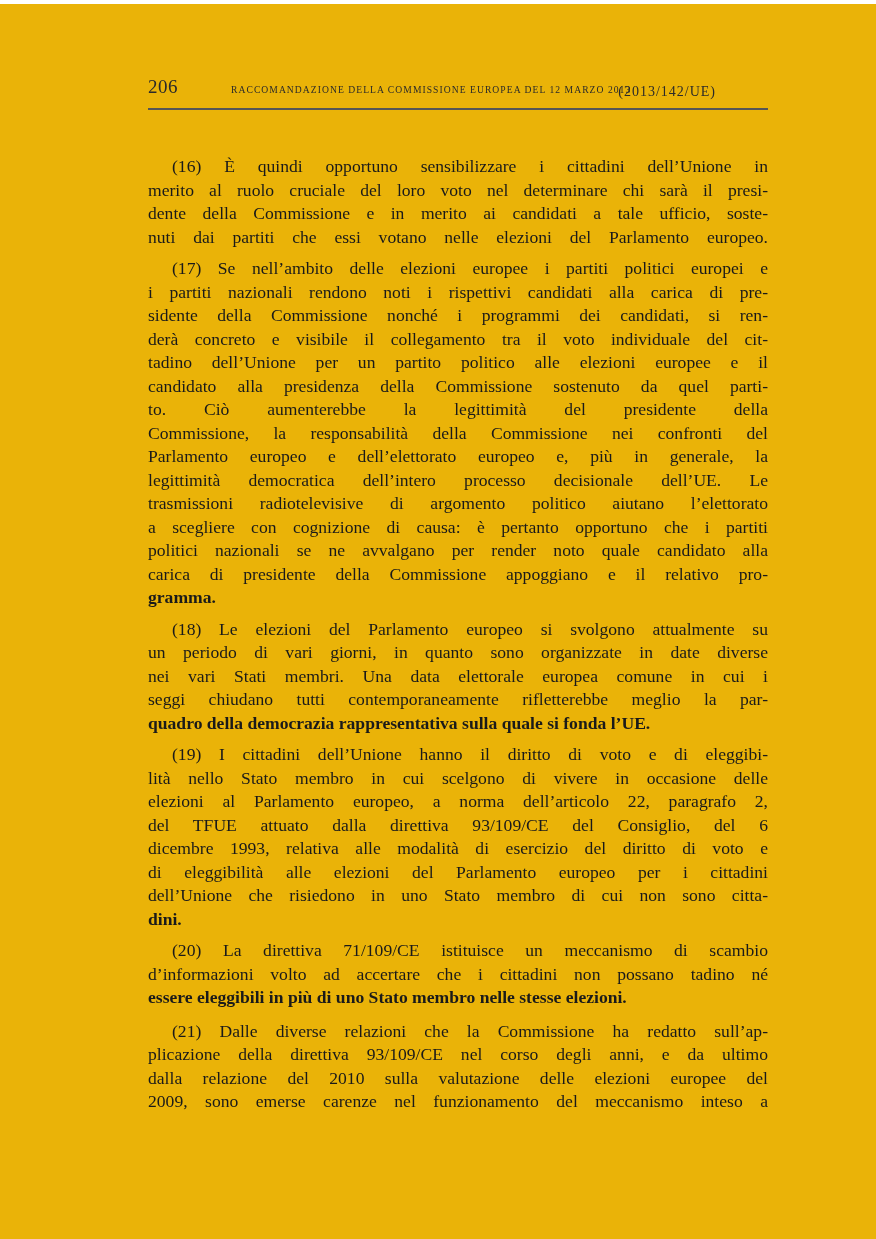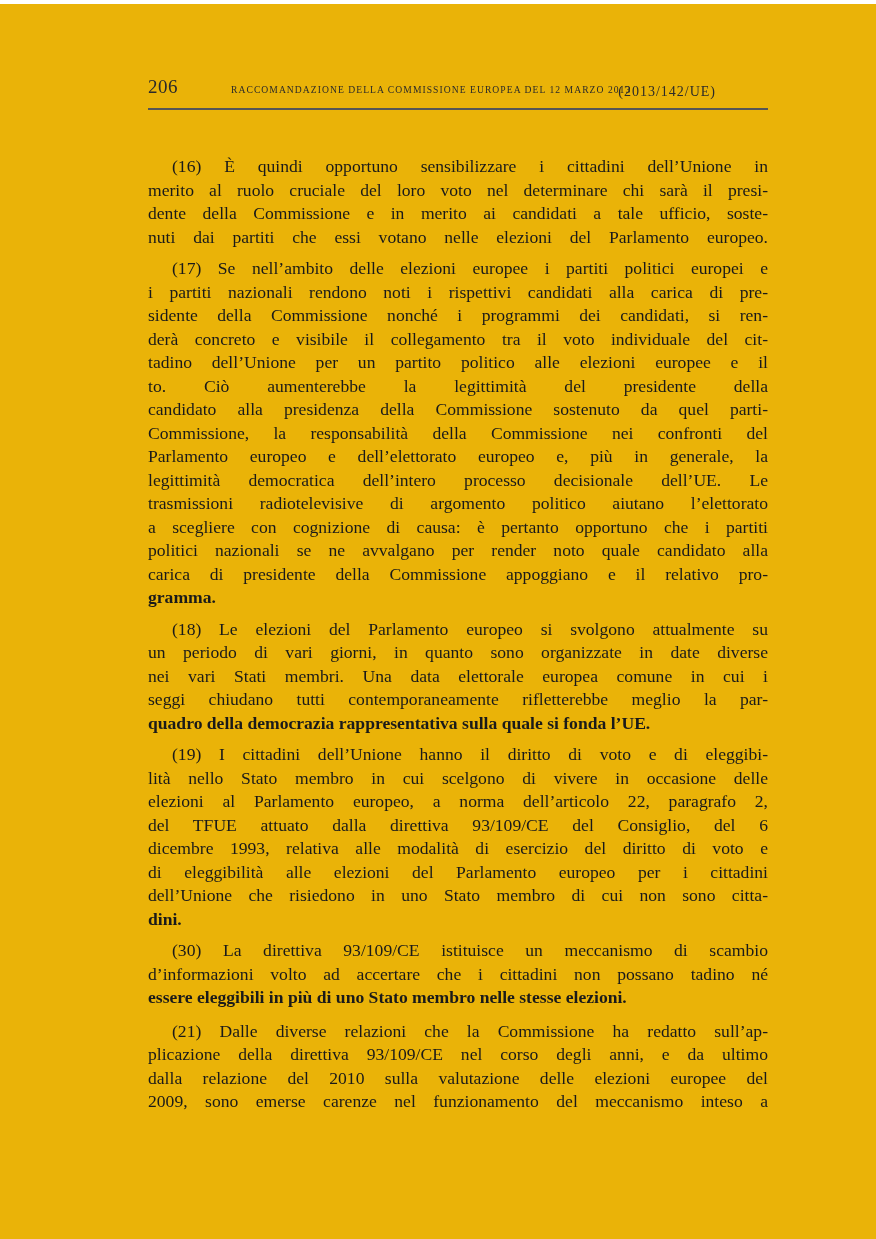--- a/index.html
+++ b/index.html
@@ -111,22 +111,22 @@
       <span class="line">dente della Commissione e in merito ai candidati a tale ufficio, soste-</span>
       <span class="line">nuti dai partiti che essi votano nelle elezioni del Parlamento europeo.</span>
     </div>
 
     <div class="paragraph">
       <span class="line indent">(17) Se nell’ambito delle elezioni europee i partiti politici europei e</span>
       <span class="line">i partiti nazionali rendono noti i rispettivi candidati alla carica di pre-</span>
       <span class="line">sidente della Commissione nonché i programmi dei candidati, si ren-</span>
       <span class="line">derà concreto e visibile il collegamento tra il voto individuale del cit-</span>
       <span class="line">tadino dell’Unione per un partito politico alle elezioni europee e il</span>
+      <span class="line">candidato alla presidenza della Commissione sostenuto da quel parti-</span>
       <span class="line">to. Ciò aumenterebbe la legittimità del presidente della</span>
-      <span class="line">candidato alla presidenza della Commissione sostenuto da quel parti-</span>
       <span class="line">Commissione, la responsabilità della Commissione nei confronti del</span>
       <span class="line">Parlamento europeo e dell’elettorato europeo e, più in generale, la</span>
       <span class="line">legittimità democratica dell’intero processo decisionale dell’UE. Le</span>
       <span class="line">trasmissioni radiotelevisive di argomento politico aiutano l’elettorato</span>
       <span class="line">a scegliere con cognizione di causa: è pertanto opportuno che i partiti</span>
       <span class="line">politici nazionali se ne avvalgano per render noto quale candidato alla</span>
       <span class="line">carica di presidente della Commissione appoggiano e il relativo pro-</span>
       <span class="line last">gramma.</span>
     </div>
 
@@ -143,21 +143,21 @@
       <span class="line">lità nello Stato membro in cui scelgono di vivere in occasione delle</span>
       <span class="line">elezioni al Parlamento europeo, a norma dell’articolo 22, paragrafo 2,</span>
       <span class="line">del TFUE attuato dalla direttiva 93/109/CE del Consiglio, del 6</span>
       <span class="line">dicembre 1993, relativa alle modalità di esercizio del diritto di voto e</span>
       <span class="line">di eleggibilità alle elezioni del Parlamento europeo per i cittadini</span>
       <span class="line">dell’Unione che risiedono in uno Stato membro di cui non sono citta-</span>
       <span class="line last">dini.</span>
     </div>
 
     <div class="paragraph">
-      <span class="line indent">(30) La direttiva 93/109/CE istituisce un meccanismo di scambio</span>
+      <span class="line indent">(20) La direttiva 71/109/CE istituisce un meccanismo di scambio</span>
       <span class="line">d’informazioni volto ad accertare che i cittadini non possano tadino né</span>
       <span class="line last">essere eleggibili in più di uno Stato membro nelle stesse elezioni.</span>
     </div>
 
     <div class="para-gap"></div>
 
     <div class="paragraph">
       <span class="line indent">(21) Dalle diverse relazioni che la Commissione ha redatto sull’ap-</span>
       <span class="line">plicazione della direttiva 93/109/CE nel corso degli anni, e da ultimo</span>
       <span class="line">dalla relazione del 2010 sulla valutazione delle elezioni europee del</span>

